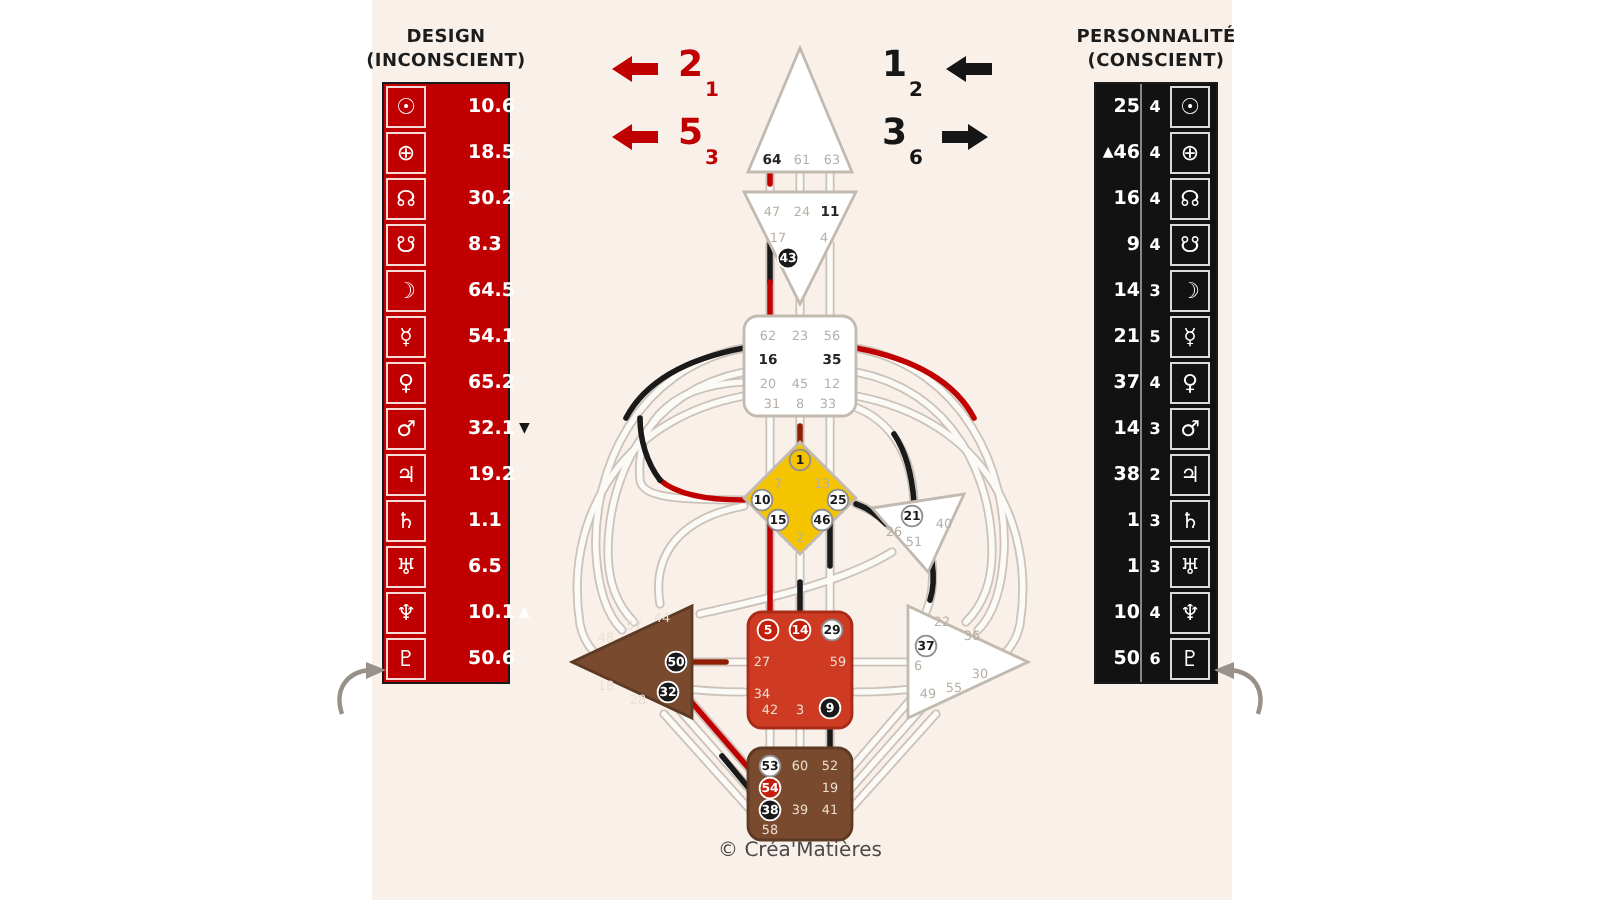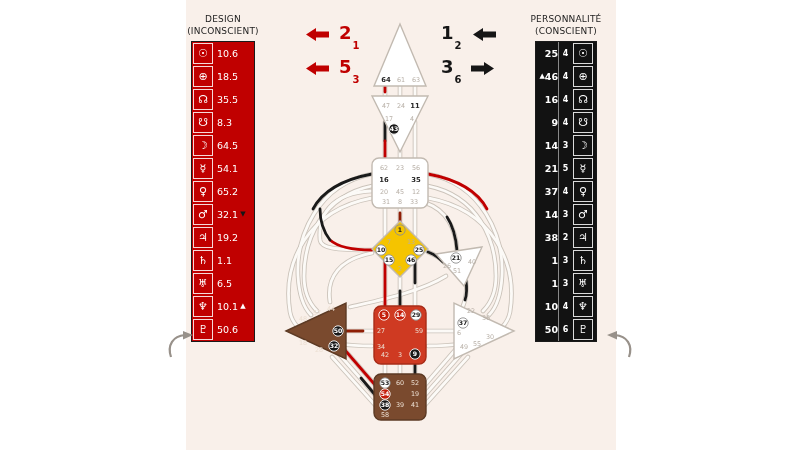--- a/index.html
+++ b/index.html
@@ -4,30 +4,30 @@
 <style>
   *{box-sizing:border-box;margin:0;padding:0}
   html,body{width:800px;height:450px;background:#ffffff;overflow:hidden;
     font-family:"DejaVu Sans",sans-serif}
   #stage{position:relative;width:800px;height:450px}
   .panel-bg{position:absolute;left:186px;top:0;width:430px;height:450px;background:#f9f0ea}
 
   
   .ptable{position:absolute;top:14px;text-align:center}
   #design-table{left:183px;width:80px}
-  #personality-table{left:524px;width:84px}
-  .ptitle{font-size:9px;font-weight:normal;color:#1c1c1c;line-height:1.3;letter-spacing:.2px}
+  #personality-table{left:536px;width:84px}
+  .ptitle{font-size:9px;font-weight:bold;color:#1c1c1c;line-height:1.3;letter-spacing:.2px}
   .pbox{margin:4px auto 0;border:1.5px solid #1a1a1a}
   #design-table .pbox{width:64px;background:#c00000}
   #personality-table .pbox{width:62px;background:#121212}
   .prow{display:flex;align-items:stretch;height:23px}
   .symcell{width:20px;margin:1px;border:1px solid rgba(255,255,255,.85);
     display:flex;align-items:center;justify-content:center;color:#fff;font-size:11px;flex:none}
-  .pval{flex:1;display:flex;align-items:center;padding-left:3px;color:#fff;
-    font-size:9.5px;font-weight:normal;gap:2px}
+  .pval{flex:1;display:flex;align-items:center;padding-left:20px;color:#fff;
+    font-size:9.5px;font-weight:bold;gap:2px}
   .pgate{width:23px;display:flex;align-items:center;justify-content:flex-end;color:#fff;
     font-size:9.5px;font-weight:bold;border-right:1px solid rgba(255,255,255,.5)}
   .pline{width:13px;display:flex;align-items:center;justify-content:center;color:#fff;
     font-size:8px;font-weight:bold}
   .pmark{font-size:7px;line-height:1}
 
   
   .var{position:absolute;display:flex;align-items:flex-start;gap:9px;height:24px}
   .vnum{font-size:18px;font-weight:bold;line-height:1}
   .vnum sub{font-size:10px;position:relative;top:5px;left:1px}
@@ -265,21 +265,21 @@
         <div class="prow">
           <span class="symcell">☉</span>
           <span class="pval">10.6</span>
         </div>
         <div class="prow">
           <span class="symcell">⊕</span>
           <span class="pval">18.5</span>
         </div>
         <div class="prow">
           <span class="symcell">☊</span>
-          <span class="pval">35.5</span>
+          <span class="pval">30.2</span>
         </div>
         <div class="prow">
           <span class="symcell">☋</span>
           <span class="pval">8.3</span>
         </div>
         <div class="prow">
           <span class="symcell">☽</span>
           <span class="pval">64.5</span>
         </div>
         <div class="prow">
@@ -445,13 +445,14 @@
 
   <svg class="curl" style="left:165px;top:331px" width="30" height="30">
     <path d="M6,26 C2,14 8,5 20,4" stroke="#98918a" stroke-width="2.2" fill="none"></path>
     <polygon points="18,0 28,4 18,8.5" fill="#98918a"></polygon>
   </svg>
   <svg class="curl" style="left:605px;top:331px" width="30" height="30">
     <path d="M24,26 C28,14 22,5 10,4" stroke="#98918a" stroke-width="2.2" fill="none"></path>
     <polygon points="12,0 2,4 12,8.5" fill="#98918a"></polygon>
   </svg>
 
+  <div class="copyright">© Créa'Matières</div>
 </div>
 
 </body></html>

